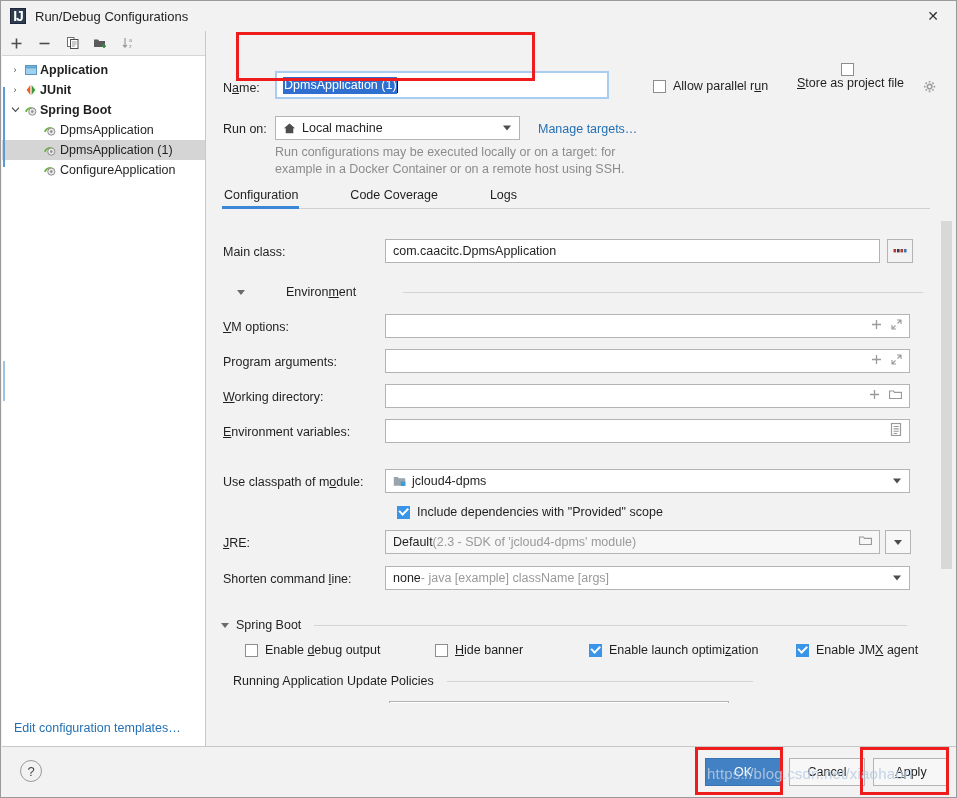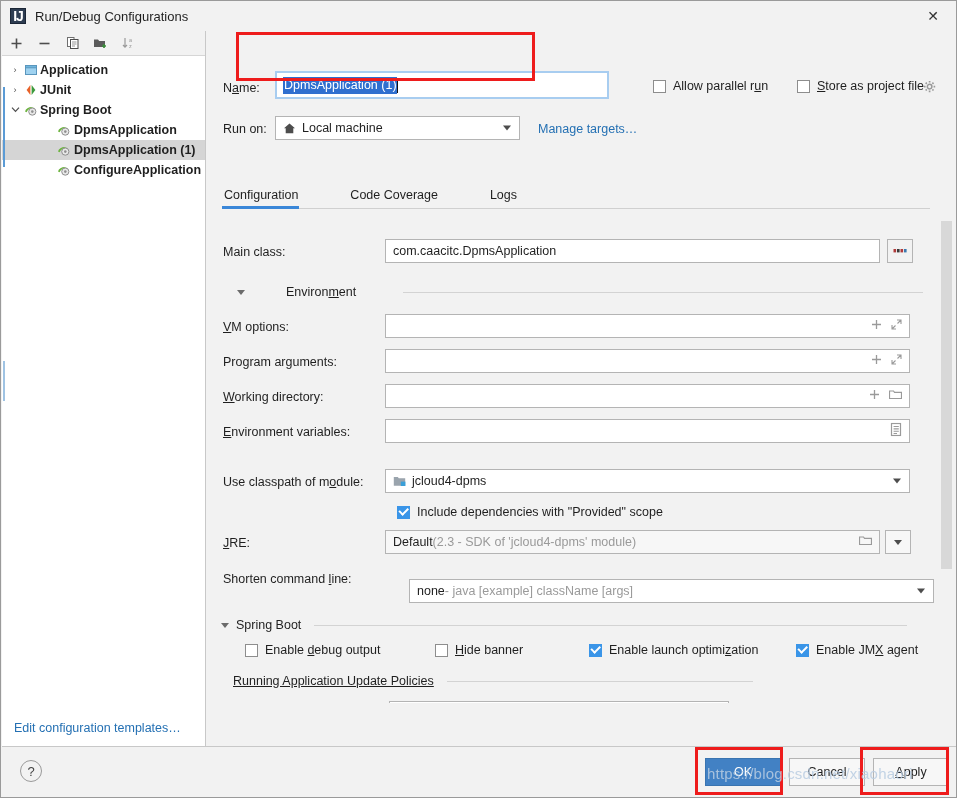--- a/index.html
+++ b/index.html
@@ -68,21 +68,21 @@
     padding-left: 6px; cursor: default; white-space: nowrap;
   }
   .tree-row.selected { background: #d5d5d5; }
   .twisty {
     width: 14px; text-align: center; color: #4d4d4d; font-size: 9px;
     flex: 0 0 14px;
   }
   .tree-ico { width: 17px; flex: 0 0 17px; display: flex; align-items: center; justify-content: center; }
   .tree-label { margin-left: 1px; }
   .tree-label.bold { font-weight: bold; }
-  .tree-row.child { padding-left: 53px; font-weight: bold; }
+  .tree-row.child { padding-left: 39px; }
   .tree-row.child .tree-ico { margin-right: 1px; }
 
   .edit-templates-wrap {
     position: absolute; left: 0; bottom: 0; width: 203px; height: 40px;
     display: flex; align-items: center; padding-left: 12px;
     background: #ffffff;
   }
   .link { color: #2470b3; font-size: 12.5px; cursor: default; }
 
   
@@ -376,21 +376,21 @@
         <span class="sel-text">DpmsApplication (1)</span>
           <span class="caret"></span>
       </div>
     </div>
 
     <label class="cb" style="position:absolute; left:434px; top:48px;">
       <span class="cbx"></span>
       <span>Allow parallel r<span class="u" style="text-decoration:underline">u</span>n</span>
     </label>
 
-    <label class="cb" style="position:absolute; left:578px; top:48px;">
+    <label class="cb" style="position:absolute; left:578px; top:32px;flex-direction:column;">
       <span class="cbx"></span>
       <span><span class="u" style="text-decoration:underline">S</span>tore as project file</span>
     </label>
     <span style="position:absolute; left:716px; top:49px;">
       <svg width="14" height="14" viewBox="0 0 14 14">
         <circle cx="6.6" cy="6.6" r="2.3" fill="none" stroke="#9a9a9a" stroke-width="1.5"></circle>
         <g stroke="#9a9a9a" stroke-width="1.7">
           <path d="M6.6 1 v1.6 M6.6 10.6 v1.6 M1 6.6 h1.6 M10.6 6.6 h1.6"></path>
           <path d="M2.7 2.7 l1.1 1.1 M9.4 9.4 l1.1 1.1 M10.5 2.7 l-1.1 1.1 M3.8 9.4 l-1.1 1.1"></path>
         </g>
@@ -402,20 +402,24 @@
       <span style="margin-right:6px; display:flex;">
         <svg width="13" height="13" viewBox="0 0 13 13">
             <path d="M6.5 1.5 L12 6.2 H10.3 V11.2 H2.7 V6.2 H1 Z" fill="#4d4d4d"></path>
           </svg>
       </span>
       <span>Local machine</span>
       <span class="arrow"></span>
     </div>
     <span class="link" style="position:absolute; left:331px; top:91px;">Manage targets…</span>
 
+    <div class="hint">
+      <div>Run configurations may be executed locally or on a target: for</div>
+      <div>example in a Docker Container or on a remote host using SSH.</div>
+    </div>
 
     <div class="tabs">
       <div class="tab active">Configuration</div>
       <div class="tab">Code Coverage</div>
       <div class="tab">Logs</div>
     </div>
 
     <div class="content">
 
       <div class="form-label" style="left:16px; top:34px;">Main class:</div>
@@ -535,21 +539,21 @@
               </svg>
           </span>
         </span>
       </div>
       <div class="browse-btn" style="left:678px; top:319px; background:#f7f7f7;">
         <span style="width:0;height:0;border-left:4.5px solid transparent;border-right:4.5px solid transparent;border-top:5px solid #4d4d4d;"></span>
       </div>
 
       <div class="form-label" style="left:16px; top:361px;">
         Shorten command <span style="text-decoration:underline">l</span>ine:</div>
-      <div class="combo" style="position:absolute; left:178px; top:368px; width:525px;margin-left:24px;">
+      <div class="combo" style="position:absolute; left:178px; top:355px; width:525px;">
         <span>none</span>
           <span class="dim"> - java [example] className [args]</span>
         <span class="arrow"></span>
       </div>
 
       <div class="section-hdr" style="left:14px; top:407px; width:686px;">
         <span class="tw"></span>
         <span>Spring Boot</span>
         <span class="section-line"></span>
       </div>
@@ -564,21 +568,21 @@
       </label>
       <label class="cb" style="position:absolute; left:370px; top:432px;">
         <span class="cbx checked"></span>
         <span>Enable launch optimi<span style="text-decoration:underline">z</span>ation</span>
       </label>
       <label class="cb" style="position:absolute; left:577px; top:432px;">
         <span class="cbx checked"></span>
         <span>Enable JM<span style="text-decoration:underline">X</span> agent</span>
       </label>
 
-      <div class="section-hdr" style="left:26px; top:463px; width:520px;text-decoration:underline;">
+      <div class="section-hdr" style="left:26px; top:463px; width:520px;">
         <span>Running Application Update Policies</span>
         <span class="section-line"></span>
       </div>
 
       <div class="combo" style="position:absolute; left:182px; top:490px; width:340px;">
         
         
       </div>
 
       <div class="vscroll"></div>

